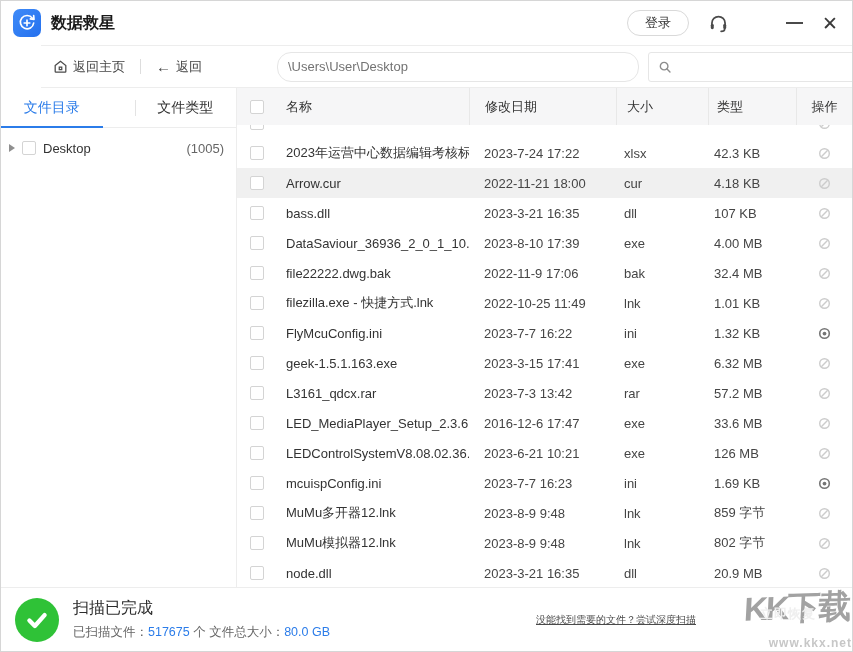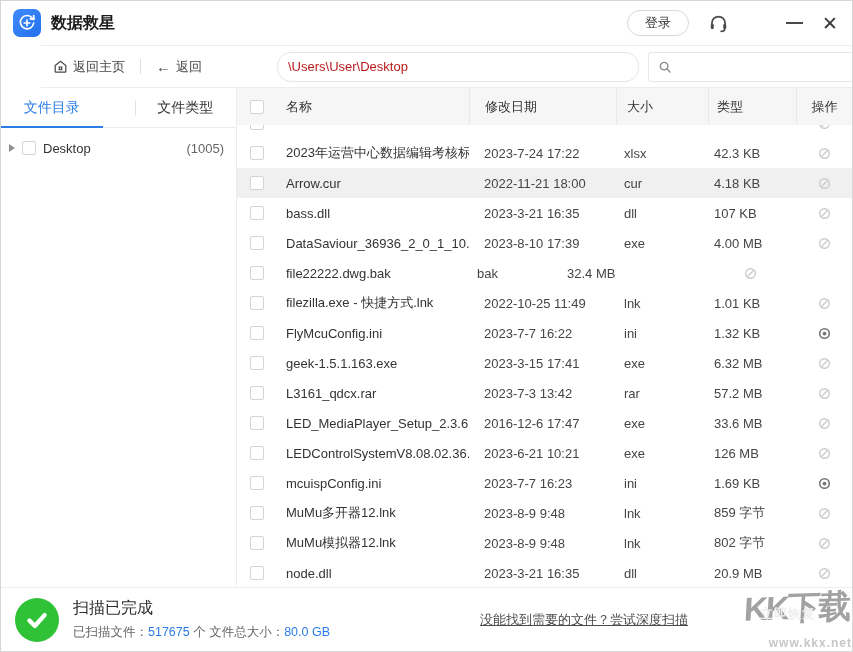--- a/index.html
+++ b/index.html
@@ -25,21 +25,21 @@
   
   .toolbar { height:43px; border-top:1px solid #ededed; border-bottom:1px solid #ededed;
              display:flex; align-items:center; flex:none;margin-left:40px; }
   .tool-left { width:236px; flex:none; display:flex; align-items:center; padding-left:12px; }
   .tool-btn { display:flex; align-items:center; font-size:13px; color:#454545; cursor:pointer; }
   .tool-btn svg, .tool-btn .arrow { margin-right:5px; }
   .arrow { font-size:15px; color:#454545; }
   .tool-divider { width:1px; height:15px; background:#ddd; margin:0 15px; }
   .tool-right { flex:1; display:flex; align-items:center; padding-right:1px; }
   .path-input { width:362px; height:30px; border:1px solid #e6e6e6; border-radius:14px;
-                font-size:13px; color:#b91c1c; padding:0 10px; outline:none;
+                font-size:13px; color:#737373; padding:0 10px; outline:none;
                 font-family:"Liberation Sans","DejaVu Sans",sans-serif; }
   .search-box { flex:1; height:30px; border:1px solid #e6e6e6; border-radius:3px; margin-left:9px;
                 display:flex; align-items:center; padding:0 9px; }
   .search-box input { border:none; outline:none; flex:1; font-size:13px; margin-left:7px; color:#333; }
 
   
   .body { flex:1; display:flex; min-height:0; }
   .sidebar { width:236px; flex:none; border-right:1px solid #ededed; display:flex; flex-direction:column; }
   .tabs { height:40px; border-bottom:1px solid #ededed; display:flex; flex:none; position:relative;gap:32px; }
   .tab { flex:1; display:flex; align-items:center; justify-content:center; font-size:14px;
@@ -79,21 +79,21 @@
   
   .statusbar { height:64px; border-top:1px solid #ededed; display:flex; align-items:center;
                padding-left:14px; flex:none; position:relative; }
   .ok-circle { width:44px; height:44px; border-radius:50%; background:#2fc237; flex:none;
                display:flex; align-items:center; justify-content:center; }
   .status-text { margin-left:14px; }
   .status-title { font-size:16px; color:#2d2d2d; margin-bottom:5px; }
   .status-sub { font-size:12.5px; color:#666; }
   .status-sub .blue { color:#2b7ce9; }
   .sb-right { margin-left:auto; display:flex; align-items:center; height:100%; }
-  .deep-link { font-size:13px; color:#4a4a4a; text-decoration:underline; cursor:pointer; margin-right:16px; }
+  .deep-link { font-size:10px; color:#4a4a4a; text-decoration:underline; cursor:pointer; margin-right:8px; }
   .watermark { width:148px; height:64px; position:relative; flex:none; overflow:hidden; }
   .wm-logo { position:absolute; top:-2px; right:2px; font-size:33px; font-weight:900; color:#a2a2a2;
              letter-spacing:-2px; transform:rotate(-2deg) skewX(-5deg); white-space:nowrap; }
   .wm-overlay { position:absolute; top:17px; right:36px; font-size:13px; font-weight:700;
                 color:#efefef; letter-spacing:1px; }
   .wm-site { position:absolute; bottom:2px; right:0; font-size:12px; font-weight:700;
              color:#c7c7c7; letter-spacing:1px; }
 </style>
 </head>
 <body>
@@ -271,20 +271,21 @@
                   <line x1="4.6" y1="11.4" x2="11.4" y2="4.6" stroke="#cccccc" stroke-width="1.5"></line>
                 </svg>
               </span>
             </div>
           </div>
           <div class="row">
             <div class="cell cell-check">
               <span class="cbox"></span>
             </div>
             <div class="cell cell-name">file22222.dwg.bak</div>
+            <div class="cell cell-date">2022-11-9 17:06</div>
             <div class="cell cell-type">bak</div>
             <div class="cell cell-size">32.4 MB</div>
             <div class="cell cell-op">
               <span class="eye-btn">
                 <svg width="15" height="15" viewBox="0 0 16 16">
                   <circle cx="8" cy="8" r="5.1" fill="none" stroke="#cccccc" stroke-width="1.5"></circle>
                   <line x1="4.6" y1="11.4" x2="11.4" y2="4.6" stroke="#cccccc" stroke-width="1.5"></line>
                 </svg>
               </span>
             </div>

